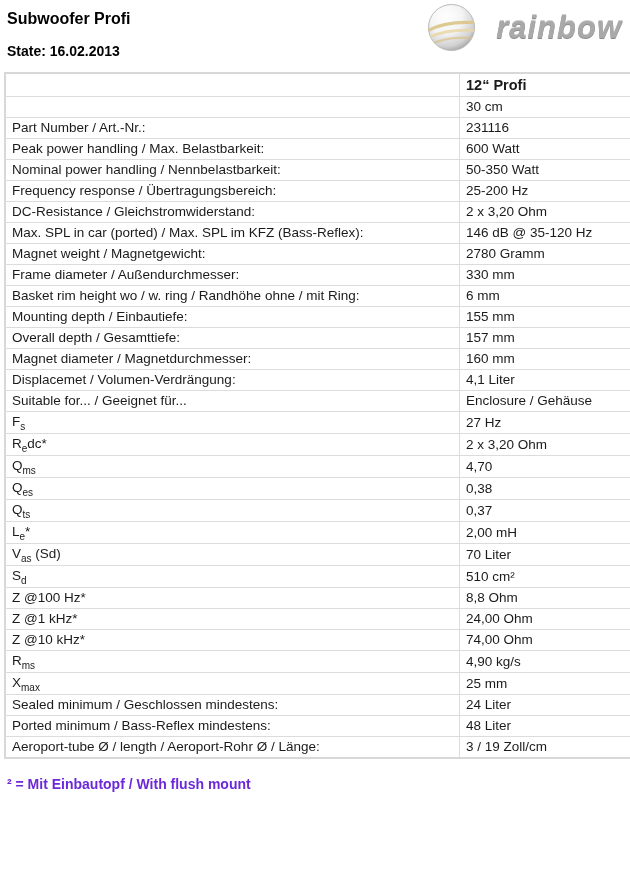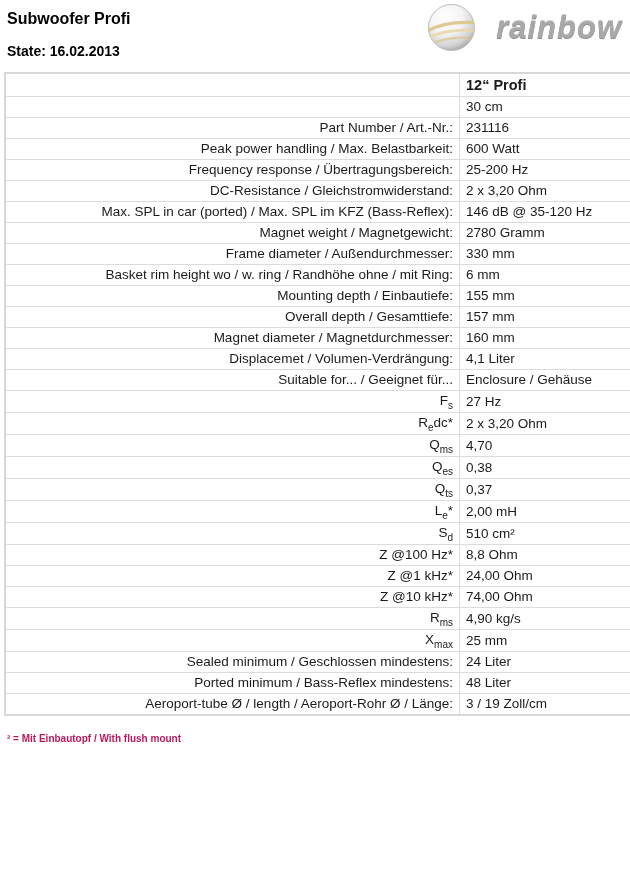--- a/index.html
+++ b/index.html
@@ -43,29 +43,29 @@
     border: 2px solid #d8d8d8;
   }
   table.spec td {
     border: 1px solid #dcdcdc;
     font-size: 13.5px;
     line-height: 18px;
     padding: 1px 6px;
     overflow: hidden;
     white-space: nowrap;
   }
-  td.label-cell { width: 441px; text-align: right; }
+  td.label-cell { width: 441px; text-align: left; }
   td.value-cell { width: 158px; }
   tr.header-row td.value-cell { font-weight: bold; font-size: 14.5px; line-height: 20px; }
   .sb { font-size: 10px; vertical-align: -4px; line-height: 10px; }
 
   
   .footnote {
     margin: 17px 5px 0 7px;
-    font-size: 10px; font-weight: bold; color: #be185d;
+    font-size: 14px; font-weight: bold; color: #6d28d9;
   }
 </style>
 </head>
 <body>
 
 <div class="page">
 
   <div class="header">
     <h1 class="page-title">Subwoofer Profi</h1>
     <div class="state-date">State: 16.02.2013</div>
@@ -106,20 +106,24 @@
         </tr>
         <tr>
           <td class="label-cell">Part Number / Art.-Nr.:</td>
           <td class="value-cell">231116</td>
         </tr>
         <tr>
           <td class="label-cell">Peak power handling / Max. Belastbarkeit:</td>
           <td class="value-cell">600 Watt</td>
         </tr>
         <tr>
+          <td class="label-cell">Nominal power handling / Nennbelastbarkeit:</td>
+          <td class="value-cell">50-350 Watt</td>
+        </tr>
+        <tr>
           <td class="label-cell">Frequency response / Übertragungsbereich:</td>
           <td class="value-cell">25-200 Hz</td>
         </tr>
         <tr>
           <td class="label-cell">DC-Resistance / Gleichstromwiderstand:</td>
           <td class="value-cell">2 x 3,20 Ohm</td>
         </tr>
         <tr>
           <td class="label-cell">Max. SPL in car (ported) / Max. SPL im KFZ (Bass-Reflex):</td>
           <td class="value-cell">146 dB @ 35-120 Hz</td>
@@ -174,20 +178,24 @@
         </tr>
         <tr>
           <td class="label-cell">Q<span class="sb">ts</span></td>
           <td class="value-cell">0,37</td>
         </tr>
         <tr>
           <td class="label-cell">L<span class="sb">e</span>*</td>
           <td class="value-cell">2,00 mH</td>
         </tr>
         <tr>
+          <td class="label-cell">V<span class="sb">as</span> (Sd)</td>
+          <td class="value-cell">70 Liter</td>
+        </tr>
+        <tr>
           <td class="label-cell">S<span class="sb">d</span></td>
           <td class="value-cell">510 cm²</td>
         </tr>
         <tr>
           <td class="label-cell">Z @100 Hz*</td>
           <td class="value-cell">8,8 Ohm</td>
         </tr>
         <tr>
           <td class="label-cell">Z @1 kHz*</td>
           <td class="value-cell">24,00 Ohm</td>

